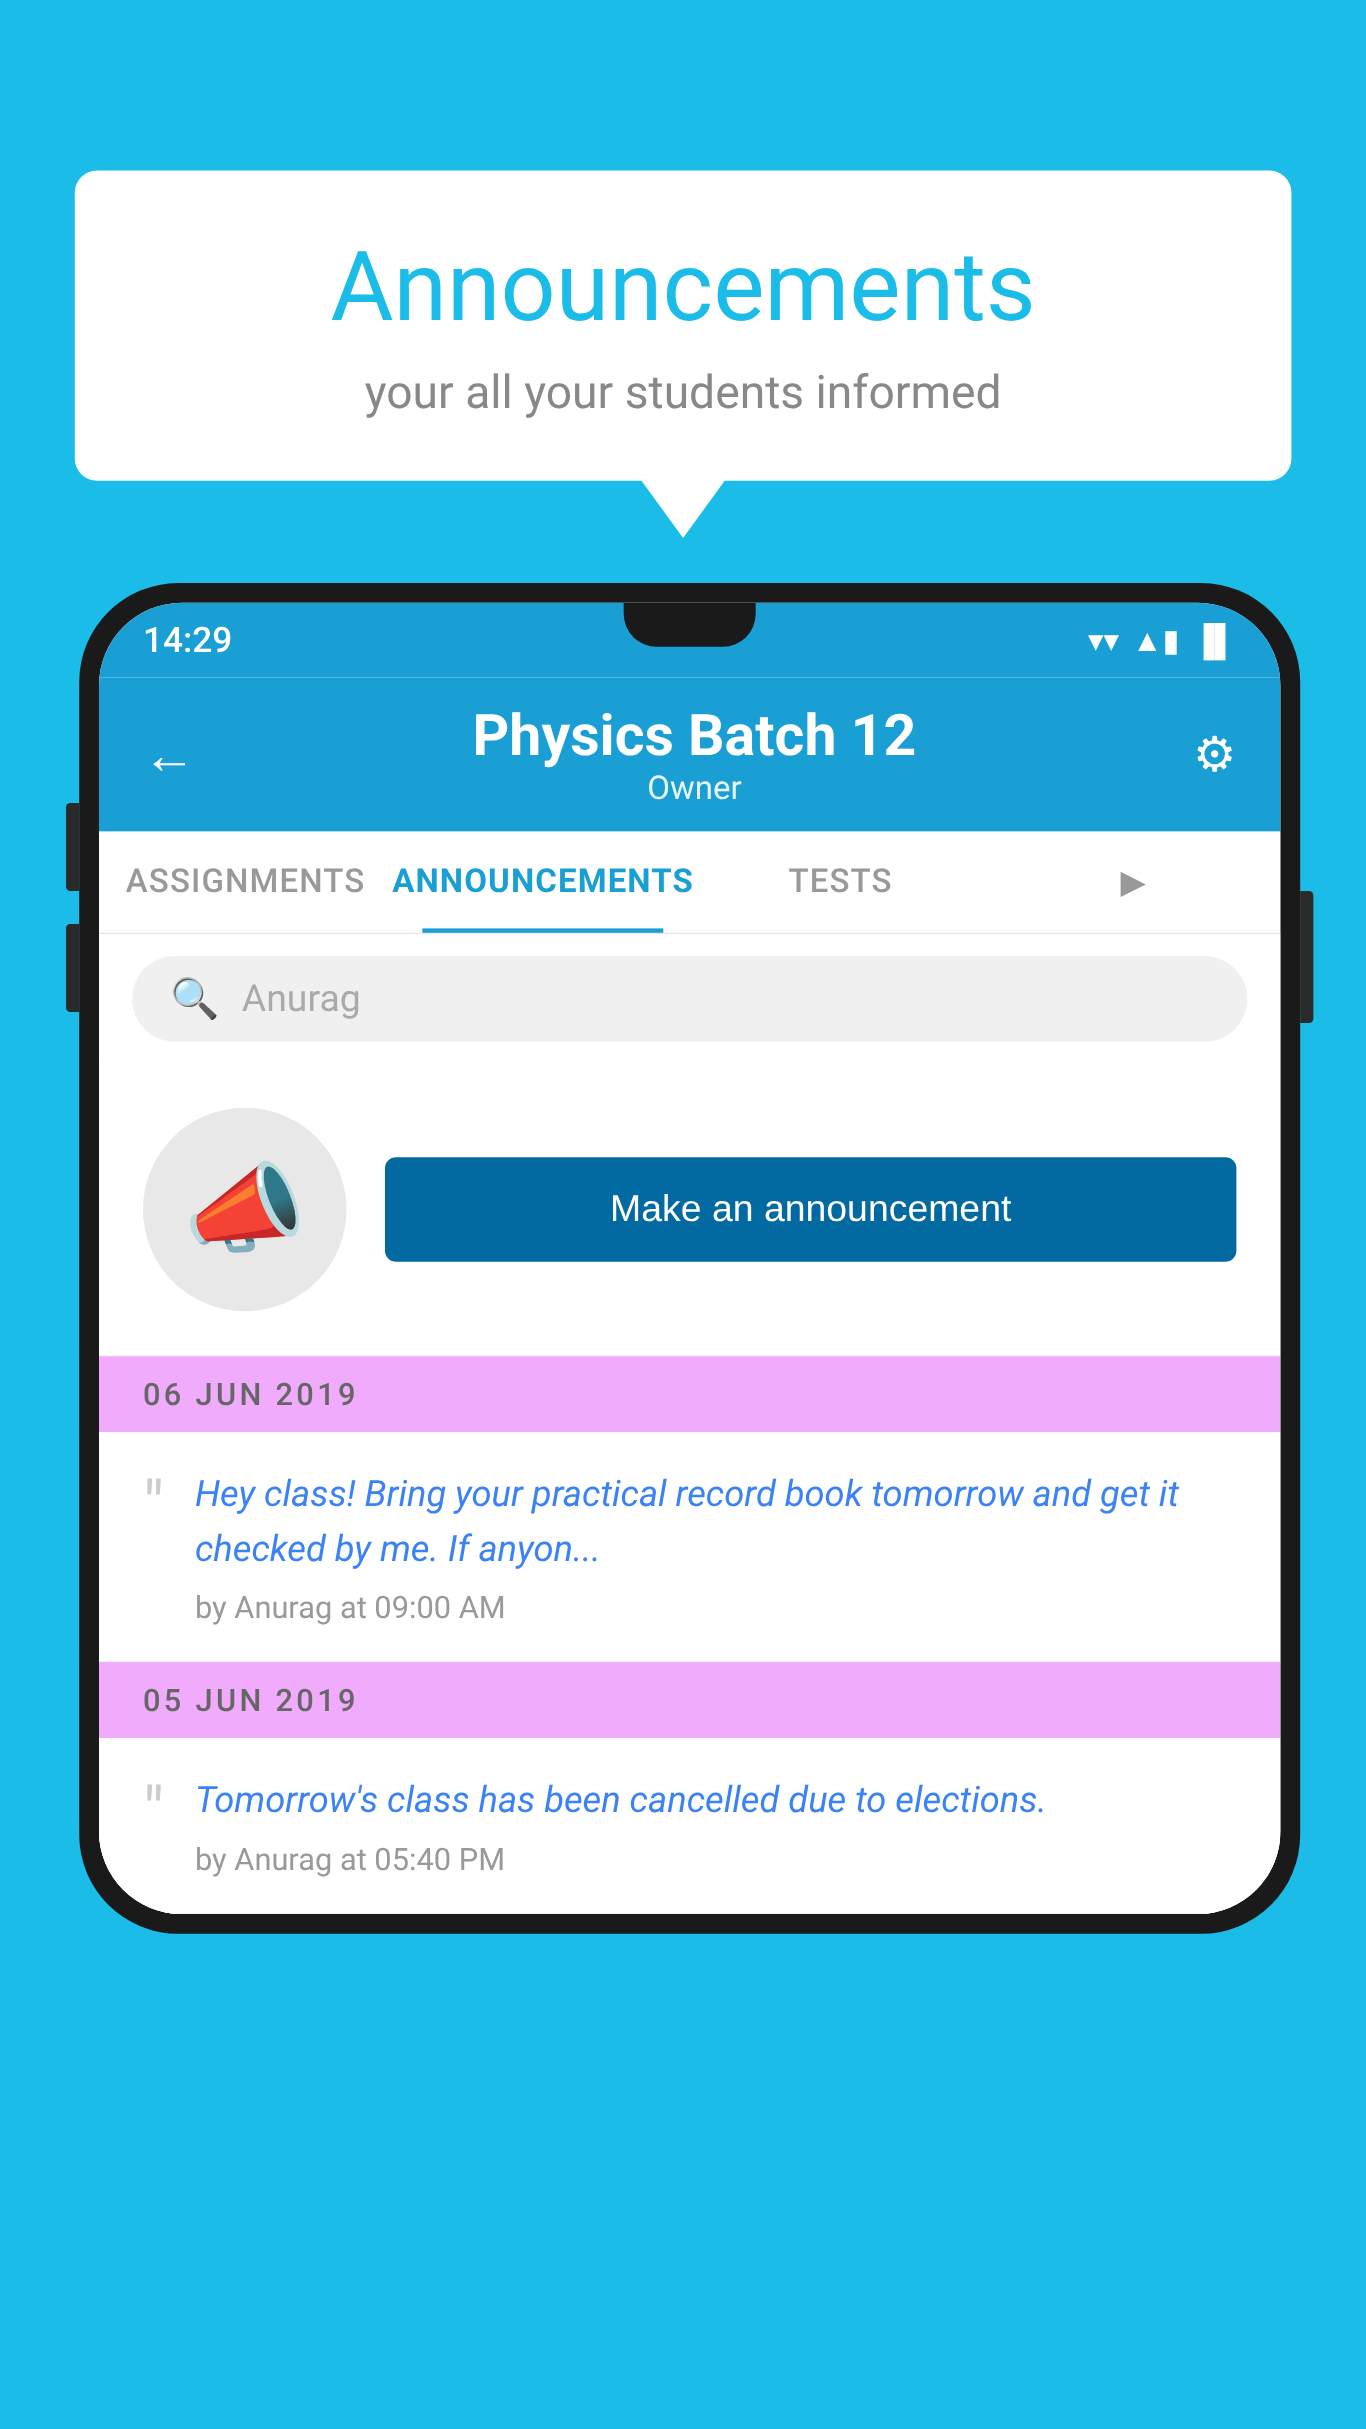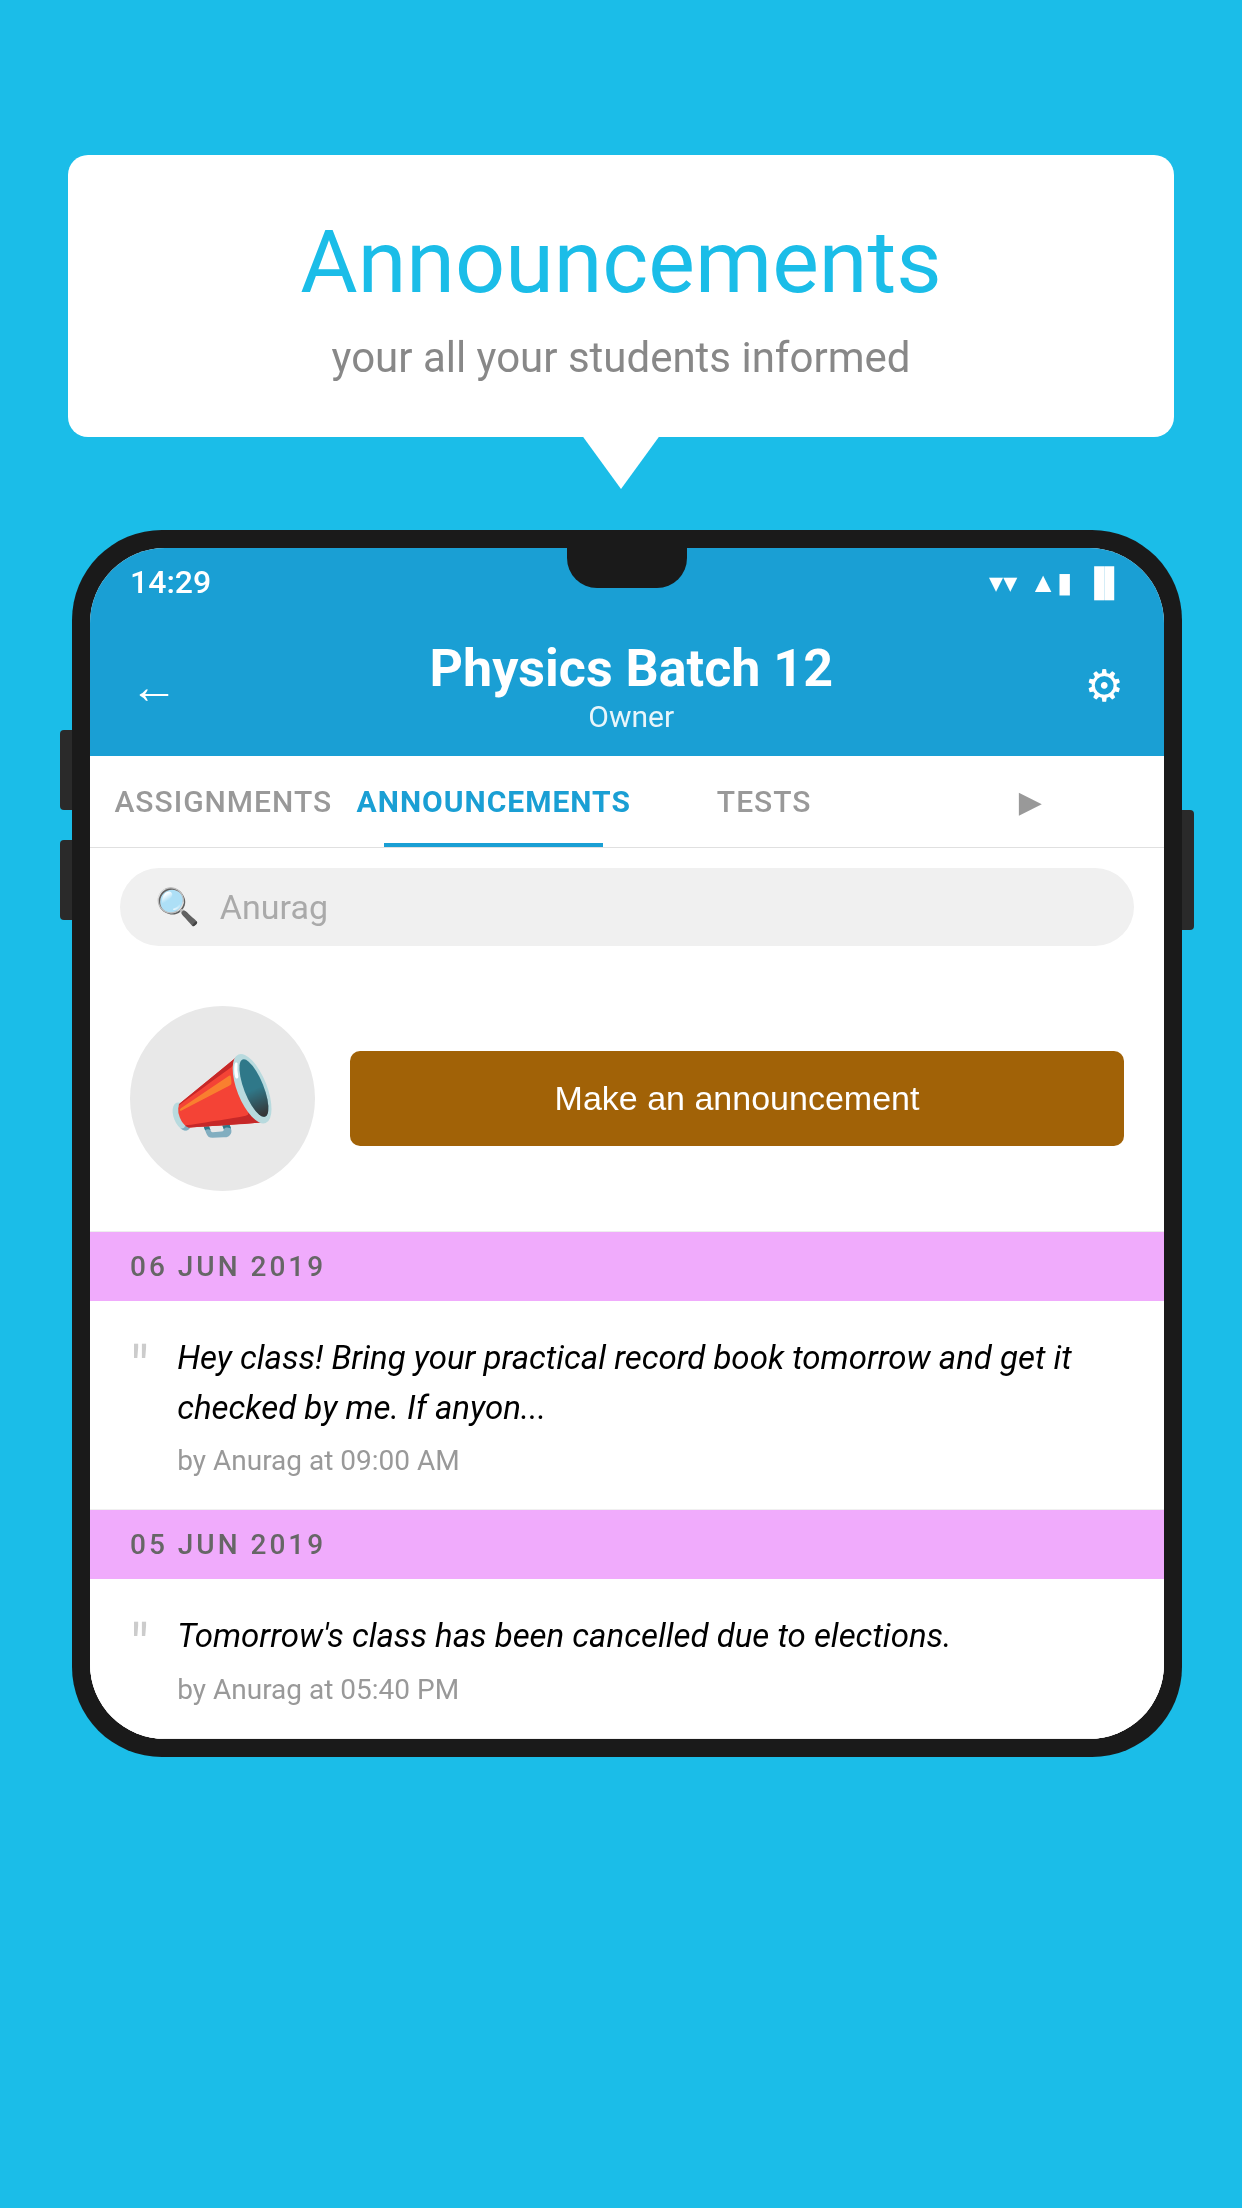--- a/index.html
+++ b/index.html
@@ -251,21 +251,21 @@
     }
 
     .prompt-text {
       color: #888;
       font-size: 34px;
       line-height: 1.5;
       margin-bottom: 30px;
     }
 
     .make-announcement-btn {
-      background: #a16207;
+      background: #0369a1;
       color: white;
       border: none;
       border-radius: 10px;
       padding: 28px 48px;
       font-size: 34px;
       font-weight: 500;
       cursor: pointer;
       width: 100%;
       text-align: center;
     }
@@ -297,21 +297,21 @@
       margin-top: 5px;
       flex-shrink: 0;
     }
 
     .announcement-content {
       flex: 1;
     }
 
     .announcement-text {
       font-size: 33px;
-      color: #000000;
+      color: #3b82f6;
       font-style: italic;
       line-height: 1.5;
       margin-bottom: 12px;
     }
 
     .announcement-meta {
       font-size: 28px;
       color: #999;
     }
 

